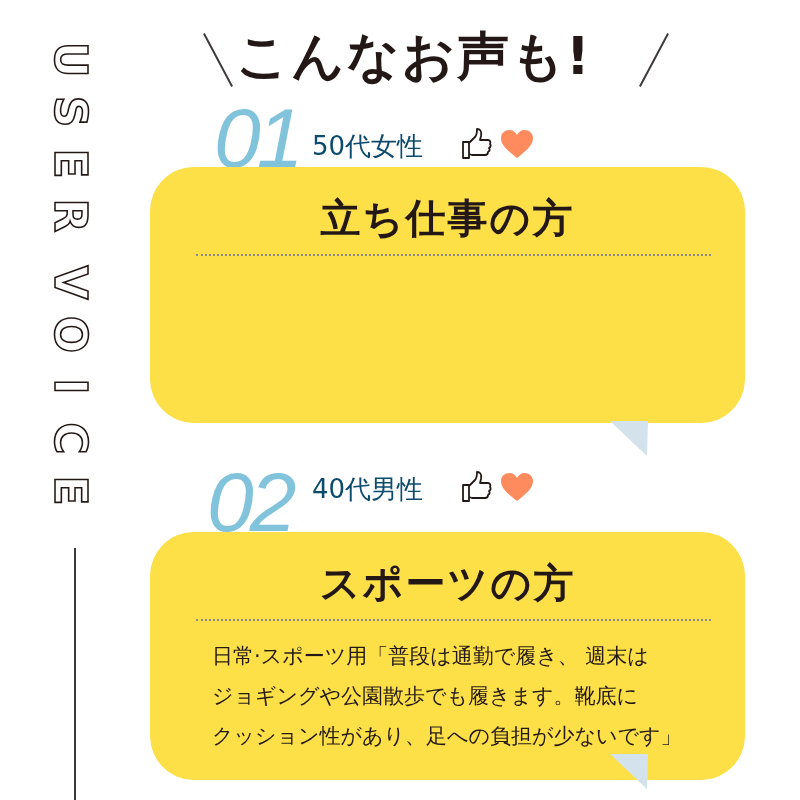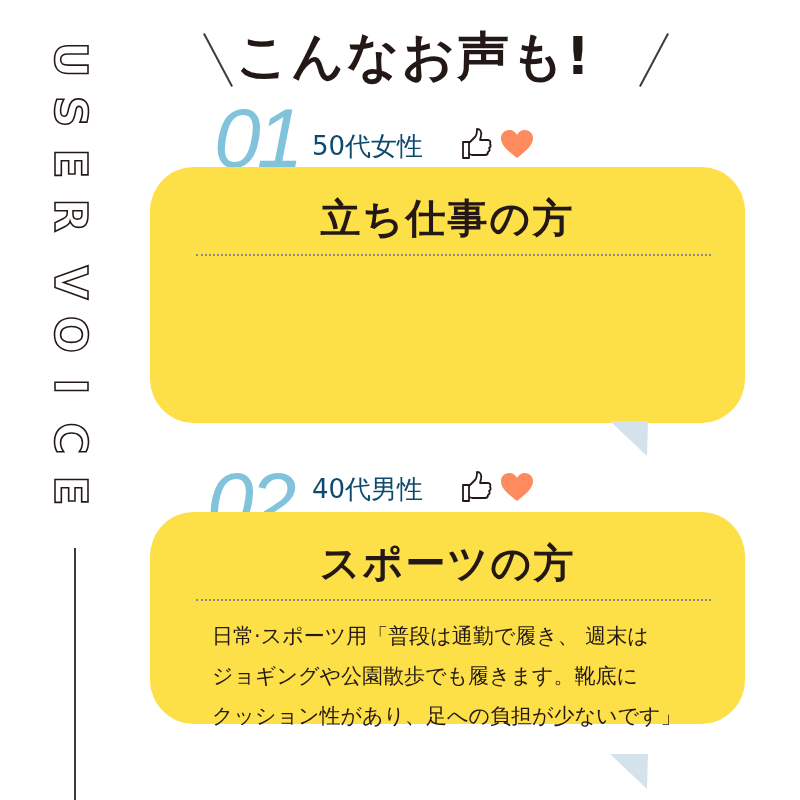--- a/index.html
+++ b/index.html
@@ -74,21 +74,21 @@
 <div class="who" style="left:312px; top:474px;">40代男性</div>
 <div class="icons" style="left:460px; top:470px;">
   <svg width="34" height="34" viewBox="0 0 34 34">
     <path d="M3 15 h6 v16 h-6 z M9 16 l6-6 c2-2 2-5 2-8 c3 0 5 2 4 7 l-1 4 h8 c2 0 3 2 2 4 c1 1 1 3 -1 4 c1 1 1 3 -1 4 c0 2 -1 3 -3 3 h-13 l-3-1" fill="none" stroke="#231815" stroke-width="1.8" stroke-linejoin="round"></path>
   </svg>
   <svg width="34" height="30" viewBox="0 0 34 30">
     <path d="M17 29 C7 21 1 16 1 9 C1 4 5 1 9.5 1 C13 1 15.5 3 17 6 C18.5 3 21 1 24.5 1 C29 1 33 4 33 9 C33 16 27 21 17 29 Z" fill="#fd8b5e"></path>
   </svg>
 </div>
 
-<div class="bubble" style="top:512px; height:212px;text-decoration:underline;">
+<div class="bubble" style="top:532px; height:248px;text-decoration:underline;">
   <div class="b-title" style="top:24px;">スポーツの方</div>
   <div class="dots" style="top:87px;"></div>
   <div class="b-body" style="left:42px; top:104px;margin-left:20px;">
     <div>日常·スポーツ用「普段は通勤で履き、 週末は</div>
     <div>ジョギングや公園散歩でも履きます。靴底に</div>
     <div>クッション性があり、足への負担が少ないです」</div>
   </div>
 </div>
 <svg class="tail" style="left:610px; top:754px; width:40px; height:36px; position:absolute;" viewBox="0 0 40 36">
   <path d="M0 0 L38 0 L37 35 Z" fill="#d4e2ec"></path>

